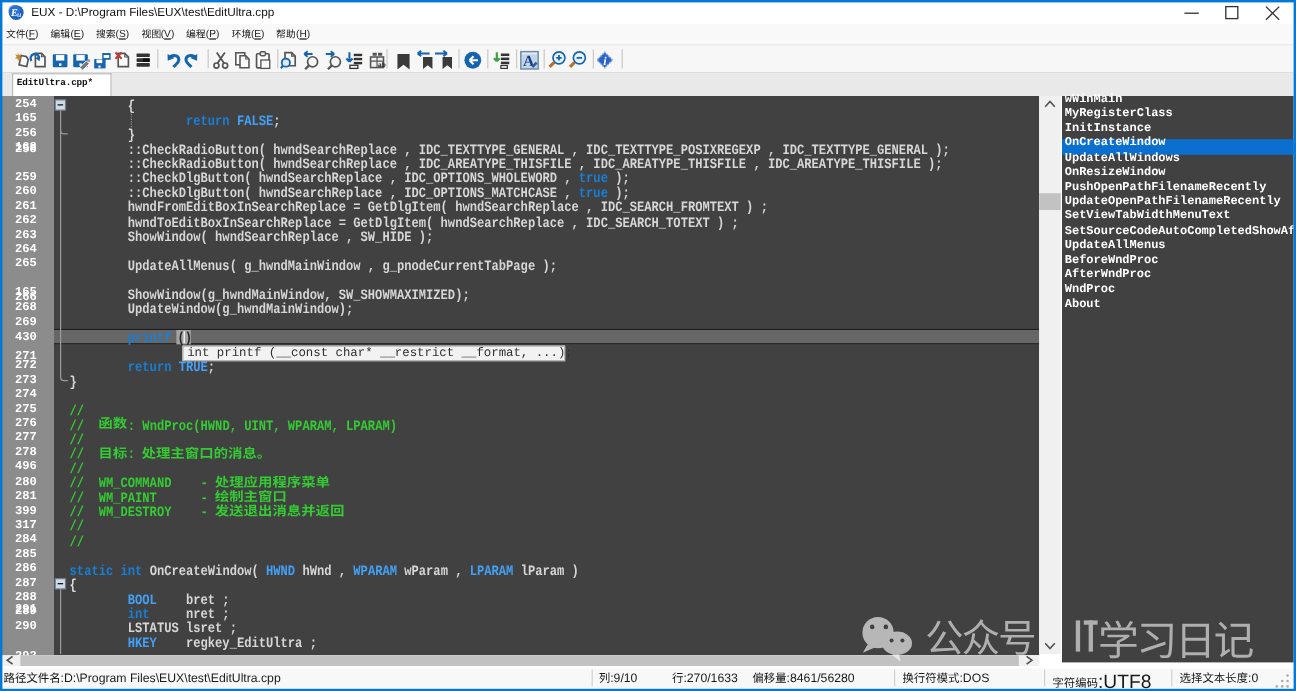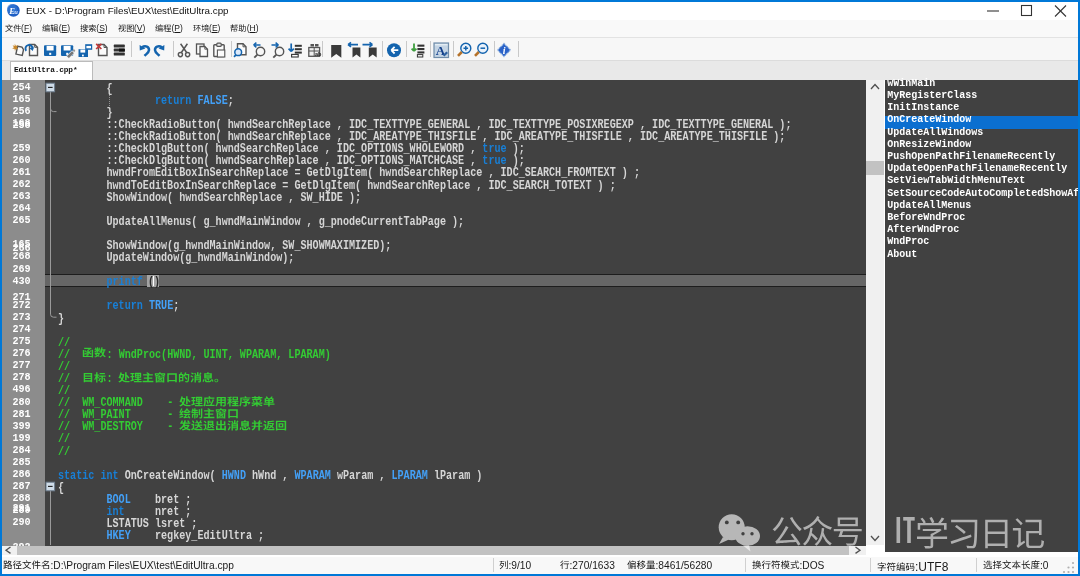--- a/index.html
+++ b/index.html
@@ -252,21 +252,21 @@
 <div class="num" style="top:372.36px">278</div>
 <div class="cl" style="top:372.96px"><span class="g">//</span>      <span class="g">:</span></div>
 <div class="num" style="top:384.45px">496</div>
 <div class="cl" style="top:385.05px"><span class="g">//</span></div>
 <div class="num" style="top:396.54px">280</div>
 <div class="cl" style="top:397.14px"><span class="g">//  WM_COMMAND</span>    <span class="g">-</span></div>
 <div class="num" style="top:408.63px">281</div>
 <div class="cl" style="top:409.23px"><span class="g">//  WM_PAINT</span>      <span class="g">-</span></div>
 <div class="num" style="top:420.72px">399</div>
 <div class="cl" style="top:421.32px"><span class="g">//  WM_DESTROY</span>    <span class="g">-</span></div>
-<div class="num" style="top:432.81px">199</div>
+<div class="num" style="top:432.81px">317</div>
 <div class="cl" style="top:433.41px"><span class="g">//</span></div>
 <div class="num" style="top:444.90px">284</div>
 <div class="cl" style="top:445.50px"><span class="g">//</span></div>
 <div class="num" style="top:456.99px">285</div>
 <div class="num" style="top:469.08px">286</div>
 <div class="cl" style="top:469.68px"><span class="k">static</span> <span class="k">int</span> OnCreateWindow( <span class="t">HWND</span> hWnd , <span class="t">WPARAM</span> wParam , <span class="t">LPARAM</span> lParam )</div>
 <div class="num" style="top:481.17px">287</div>
 <div class="cl" style="top:481.77px">{</div>
 <div class="num" style="top:493.26px">288</div>
 <div class="cl" style="top:493.86px">        <span class="t">BOOL</span>    bret ;</div>
@@ -316,20 +316,21 @@
       <svg width="108.0" height="12.0" viewBox="0 0 108.0 12.0" style="display:block">
         <g transform="scale(1,0.9)">
           <path fill="#33cc33" d="M8 1.1C8.5 1.6 9.1 2.4 9.4 2.8L10.6 2.1C10.3 1.6 9.6 0.9 9.1 0.4ZM1.6 4.5C1.7 4.4 2.2 4.3 2.9 4.3H4.4C3.7 6.6 2.4 8.4 0.2 9.5C0.6 9.8 1.1 10.4 1.3 10.7C2.7 9.9 3.8 8.9 4.7 7.6C5 8.2 5.5 8.7 6 9.2C5 9.8 4 10.1 2.8 10.4C3.1 10.7 3.4 11.3 3.6 11.7C4.9 11.3 6.1 10.8 7.1 10.2C8.2 10.9 9.4 11.4 10.8 11.7C11 11.3 11.4 10.7 11.7 10.3C10.4 10.1 9.3 9.8 8.4 9.3C9.3 8.3 10.1 7.2 10.6 5.7L9.6 5.2L9.3 5.3H5.8C5.9 4.9 6 4.6 6.1 4.3H11.3L11.4 2.9H6.5C6.7 2.2 6.8 1.4 6.9 0.5L5.3 0.3C5.2 1.2 5 2.1 4.8 2.9H3.2C3.5 2.3 3.8 1.5 4 0.9L2.5 0.6C2.3 1.6 1.8 2.5 1.7 2.7C1.5 3 1.3 3.2 1.1 3.3C1.3 3.6 1.5 4.2 1.6 4.5ZM7.1 8.4C6.5 7.9 6 7.3 5.6 6.7H8.6C8.2 7.3 7.7 7.9 7.1 8.4Z M12.8 1.1C13.4 1.8 14.1 2.8 14.4 3.5L15.6 2.7C15.3 2.1 14.5 1.1 14 0.4ZM16.9 0.9C17.2 1.3 17.5 1.9 17.7 2.4H16.2V3.7H18.8V5H15.8V6.3H18.6C18.3 7.2 17.6 8.1 15.8 8.8C16.1 9 16.6 9.5 16.8 9.8C18.3 9.1 19.2 8.3 19.7 7.4C20.6 8.2 21.5 9.1 22.1 9.7L23.1 8.7C22.5 8.1 21.4 7.2 20.5 6.3H23.4V5H20.2V3.7H23V2.4H21.7C22 1.9 22.4 1.3 22.7 0.8L21.2 0.4C21 1 20.6 1.8 20.3 2.4H18.5L19.1 2.1C18.9 1.7 18.4 0.9 18.1 0.4ZM15.2 4.3H12.5V5.7H13.8V8.9C13.3 9.1 12.6 9.6 12 10.3L13.1 11.7C13.5 11 14 10.2 14.4 10.2C14.6 10.2 15 10.6 15.6 10.9C16.5 11.4 17.5 11.5 19.1 11.5C20.4 11.5 22.5 11.4 23.3 11.4C23.4 11 23.6 10.2 23.8 9.8C22.5 10 20.5 10.1 19.2 10.1C17.8 10.1 16.7 10 15.8 9.6C15.6 9.4 15.4 9.3 15.2 9.2Z M24.6 1.5C25.3 2.1 26.1 3 26.4 3.5L27.6 2.7C27.2 2.1 26.4 1.3 25.7 0.8ZM33 3.7V4.4H30V3.7ZM33 2.6H30V1.9H33ZM28.6 9.6C28.9 9.4 29.4 9.3 31.9 8.7C31.8 8.4 31.8 7.9 31.8 7.5L30 7.8V5.5H34C33.7 5.9 33.2 6.2 32.8 6.5C32.4 6.2 32 5.9 31.7 5.6L30.7 6.3C31.9 7.3 33.5 8.6 34.1 9.5L35.2 8.7C34.8 8.2 34.3 7.7 33.7 7.2C34.2 6.9 34.8 6.6 35.4 6.2L34.4 5.4V0.8H28.6V7.4C28.6 8 28.3 8.3 28 8.5C28.2 8.7 28.5 9.3 28.6 9.6ZM27.3 4.7H24.5V6H25.9V9.2C25.4 9.5 24.8 9.9 24.3 10.4L25.2 11.6C25.7 10.9 26.3 10.2 26.8 10.2C27.1 10.2 27.5 10.5 28 10.8C28.9 11.3 30 11.4 31.4 11.4C32.6 11.4 34.5 11.3 35.3 11.3C35.3 10.9 35.5 10.2 35.7 9.9C34.5 10 32.7 10.1 31.4 10.1C30.2 10.1 29.1 10 28.2 9.6C27.8 9.4 27.5 9.3 27.3 9.1Z M37 6.4V11H45.3V11.6H46.9V6.4H45.3V9.5H42.8V5.8H46.4V1.4H44.8V4.4H42.8V0.4H41.2V4.4H39.2V1.4H37.6V5.8H41.2V9.5H38.6V6.4Z M58.1 0.6C57.9 1.4 57.4 2.3 57 2.9L58.3 3.4C58.7 2.8 59.1 2 59.5 1.1ZM52.1 1.3C52.6 2 53.1 2.9 53.2 3.5L54.5 2.9C54.3 2.3 53.8 1.4 53.3 0.7ZM48.9 1.5C49.6 1.9 50.6 2.5 51 3L51.9 1.8C51.4 1.4 50.5 0.8 49.7 0.5ZM48.3 4.7C49.1 5.1 50.1 5.7 50.5 6.1L51.4 5C50.9 4.6 49.9 4 49.2 3.6ZM48.7 10.7 49.9 11.6C50.6 10.4 51.3 9 51.8 7.7L50.7 6.8C50.1 8.2 49.3 9.7 48.7 10.7ZM53.9 7.2H57.6V8.1H53.9ZM53.9 5.9V5.1H57.6V5.9ZM55 0.4V3.7H52.5V11.6H53.9V9.3H57.6V10.1C57.6 10.2 57.5 10.3 57.3 10.3C57.1 10.3 56.5 10.3 55.9 10.2C56.1 10.6 56.3 11.2 56.4 11.6C57.3 11.6 57.9 11.6 58.4 11.4C58.8 11.1 59 10.8 59 10.1V3.7H56.5V0.4Z M63.6 4.1H68.3V4.7H63.6ZM63.6 5.7H68.3V6.2H63.6ZM63.6 2.5H68.3V3.1H63.6ZM63 8.1V9.7C63 11 63.5 11.4 65.2 11.4C65.5 11.4 67.1 11.4 67.5 11.4C68.8 11.4 69.2 11 69.4 9.3C69 9.3 68.4 9 68.1 8.8C68 10 67.9 10.1 67.3 10.1C66.9 10.1 65.6 10.1 65.3 10.1C64.6 10.1 64.5 10.1 64.5 9.7V8.1ZM68.9 8.2C69.4 9 70 10.1 70.1 10.8L71.5 10.2C71.3 9.5 70.7 8.4 70.2 7.7ZM61.5 7.9C61.2 8.7 60.8 9.7 60.4 10.4L61.7 11.1C62.1 10.3 62.5 9.2 62.8 8.4ZM65 7.7C65.5 8.3 66.2 9.1 66.4 9.6L67.6 8.9C67.3 8.5 66.8 7.8 66.3 7.3H69.8V1.4H66.5C66.6 1.1 66.8 0.8 67 0.5L65.3 0.2C65.2 0.6 65.1 1 64.9 1.4H62.2V7.3H65.6Z M79.3 4.2V6.3H76.7V6.1V4.2ZM80.1 0.3C79.9 1.1 79.5 2 79.1 2.8H76L77 2.3C76.8 1.8 76.3 0.9 75.8 0.3L74.4 0.8C74.9 1.4 75.3 2.2 75.5 2.8H72.9V4.2H75.2V6.1V6.3H72.6V7.6H75C74.8 8.7 74.2 9.8 72.6 10.5C72.9 10.8 73.4 11.4 73.7 11.7C75.7 10.7 76.4 9.2 76.6 7.6H79.3V11.6H80.9V7.6H83.5V6.3H80.9V4.2H83.1V2.8H80.7C81.1 2.2 81.5 1.4 81.8 0.7Z M84.6 1.4C85.2 2 86 2.9 86.3 3.4L87.5 2.5C87.1 2 86.3 1.2 85.8 0.6ZM87.3 4.7H84.5V6H85.8V9C85.3 9.2 84.8 9.6 84.2 10.2L85.2 11.6C85.6 11 86.1 10.2 86.4 10.2C86.7 10.2 87.1 10.5 87.8 10.8C88.7 11.3 89.8 11.4 91.3 11.4C92.5 11.4 94.5 11.4 95.3 11.3C95.3 10.9 95.5 10.2 95.7 9.8C94.5 9.9 92.6 10 91.3 10C90 10 88.8 10 88 9.6C87.7 9.4 87.5 9.3 87.3 9.2ZM89.9 5.7 91.5 7.2C90.9 7.7 90.1 8.2 89.3 8.4C89.6 8.7 90 9.3 90.1 9.6C91 9.2 91.8 8.8 92.6 8.1C93.1 8.7 93.7 9.2 94 9.6L95.1 8.6C94.7 8.2 94.1 7.6 93.5 7.1C94.2 6.1 94.7 5 95 3.5L94.1 3.2L93.9 3.2H90V2.4C91.9 2.3 93.9 2.1 95.5 1.6L94.3 0.5C92.9 0.9 90.6 1.1 88.5 1.2V3.8C88.5 5.3 88.4 7.3 87.3 8.6C87.6 8.8 88.3 9.2 88.5 9.4C89.6 8.1 89.9 6.1 89.9 4.5H93.3C93.1 5.1 92.8 5.7 92.4 6.2L90.9 4.9Z M100.9 4.9H103V7H100.9ZM99.5 3.6V8.2H104.4V3.6ZM96.9 0.8V11.6H98.4V11H105.6V11.6H107.2V0.8ZM98.4 9.6V2.2H105.6V9.6Z"></path>
         </g>
       </svg>
     </div>
 <div class="abs" style="left:146.6px;top:275.0px;width:12.4px;height:11.6px;background:#a4a4a4"></div>
 <div class="cl" style="left:147.6px;top:276.24px;color:#2a2a2a">(</div>
 <div class="cl" style="left:153.9px;top:276.24px;color:#2a2a2a">)</div>
 <div class="abs" style="left:153.1px;top:275.5px;width:1.3px;height:10.8px;background:#fff"></div>
+<div class="abs" style="left:152px;top:288px;width:319px;height:13px;background:#f2f2f2;border:1px solid #b5b5b5;font-family:'Liberation Mono',monospace;font-weight:normal;white-space:pre;font-size:10.3px;line-height:12.5px;color:#2f2f2f;padding-left:3px">int printf (__const char* __restrict __format, ...);</div>
 <svg class="abs" style="left:0;top:0;z-index:5" width="120" height="576" fill="none">
       <path d="M50.5 83.4 V314.2 Q50.5 317.2 53.5 317.2 H56.5" stroke="#9a9a9a" stroke-width="1"></path>
       <path d="M50.5 108.6 Q50.5 111.6 53.5 111.6 H56.5" stroke="#9a9a9a" stroke-width="1"></path>
       <path d="M50.5 490.4 V545" stroke="#9a9a9a" stroke-width="1"></path>
       <rect x="46" y="83.2" width="8.6" height="8.6" fill="#cfdce8" stroke="#6e7e8e" stroke-width="1"></rect>
       <line x1="48" y1="87.4" x2="52.6" y2="87.4" stroke="#1a1a1a" stroke-width="1.1"></line>
       <rect x="46" y="482.2" width="8.6" height="8.6" fill="#cfdce8" stroke="#6e7e8e" stroke-width="1"></rect>
       <line x1="48" y1="486.4" x2="52.6" y2="486.4" stroke="#1a1a1a" stroke-width="1.1"></line>
     </svg>
 <div class="abs" style="left:108.5px;top:94.5px;height:11.1px;border-left:1px dotted #909090"></div>
@@ -375,21 +376,21 @@
       </svg>:9/10</div>
 <div class="abs" style="left:560px;top:559.5px;font-size:10.2px;color:#1a1a1a;white-space:pre"><svg width="9.5" height="9.5" viewBox="0 0 9.5 9.5" style="display:inline-block;vertical-align:-1.14px">
         <path fill="#1a1a1a" d="M4.1 0.9V1.6H8.8V0.9ZM2.5 0.4C2.1 1.1 1.1 1.9 0.3 2.5C0.5 2.6 0.7 2.9 0.8 3C1.6 2.4 2.6 1.5 3.2 0.7ZM3.7 3.6V4.3H6.9V8.2C6.9 8.4 6.8 8.4 6.7 8.4C6.5 8.4 5.9 8.4 5.2 8.4C5.3 8.6 5.4 8.9 5.4 9.1C6.3 9.1 6.9 9.1 7.2 9C7.5 8.9 7.6 8.6 7.6 8.2V4.3H9.1V3.6ZM2.9 2.4C2.3 3.5 1.2 4.6 0.2 5.3C0.4 5.4 0.6 5.8 0.7 5.9C1.1 5.6 1.5 5.3 1.8 4.9V9.1H2.5V4.1C2.9 3.6 3.3 3.2 3.6 2.7Z"></path>
       </svg>:270/1633</div>
 <div class="abs" style="left:627px;top:559.5px;font-size:10.2px;color:#1a1a1a;white-space:pre"><svg width="28.5" height="9.5" viewBox="0 0 28.5 9.5" style="display:inline-block;vertical-align:-1.14px">
         <path fill="#1a1a1a" d="M3.4 1.4V3.4C3.4 4.8 3.3 7 2.7 8.6C2.8 8.7 3.1 8.9 3.2 9C3.9 7.5 4 5.3 4.1 3.7H8.7V1.4H6.5C6.4 1.1 6.2 0.7 6 0.4L5.4 0.5C5.5 0.8 5.7 1.1 5.8 1.4ZM2.7 0.4C2.1 1.9 1.2 3.3 0.3 4.2C0.4 4.4 0.6 4.7 0.7 4.9C1 4.6 1.3 4.2 1.7 3.7V9.1H2.3V2.7C2.7 2 3 1.3 3.3 0.6ZM4.1 2H8V3.1H4.1ZM8.3 4.9V6.4H7.4V4.9ZM4.2 4.4V9.1H4.8V6.9H5.6V8.8H6V6.9H6.9V8.8H7.4V6.9H8.3V8.4C8.3 8.5 8.2 8.5 8.1 8.5C8.1 8.5 7.8 8.5 7.5 8.5C7.6 8.7 7.7 8.9 7.7 9.1C8.1 9.1 8.4 9 8.6 8.9C8.8 8.8 8.8 8.7 8.8 8.4V4.4ZM4.8 6.4V4.9H5.6V6.4ZM6 4.9H6.9V6.4H6Z M12.7 0.5C12.1 0.8 11 1 10 1.2C10.1 1.4 10.2 1.6 10.3 1.8C10.6 1.7 11 1.6 11.4 1.6V3.1H9.9V3.8H11.2C10.9 4.9 10.3 6.1 9.8 6.8C9.9 7 10.1 7.2 10.2 7.4C10.6 6.8 11 5.9 11.4 4.9V9.1H12.1V4.8C12.3 5.2 12.7 5.7 12.8 6L13.2 5.4C13 5.2 12.3 4.3 12.1 4V3.8H13.2V3.1H12.1V1.4C12.5 1.3 12.9 1.2 13.2 1ZM14.4 2.8C14.7 3 15 3.2 15.3 3.5C14.6 3.8 13.9 4.1 13.1 4.3C13.3 4.4 13.4 4.6 13.5 4.8C15.4 4.3 17.3 3.3 18.1 1.5L17.6 1.3L17.5 1.3H15.7C15.9 1 16.1 0.8 16.3 0.5L15.6 0.4C15.1 1.1 14.3 1.9 13.1 2.5C13.3 2.6 13.5 2.8 13.6 3C14.2 2.6 14.7 2.3 15.1 1.9H17.1C16.8 2.4 16.3 2.8 15.9 3.1C15.6 2.9 15.2 2.6 14.9 2.4ZM14.8 6.5C15.2 6.8 15.6 7.1 15.9 7.4C15 8 14 8.4 12.9 8.6C13.1 8.7 13.2 9 13.3 9.2C15.6 8.6 17.8 7.4 18.6 4.9L18.1 4.7L18 4.7H16.4C16.6 4.5 16.7 4.2 16.9 4L16.1 3.8C15.7 4.7 14.7 5.7 13.2 6.3C13.4 6.4 13.6 6.7 13.7 6.8C14.6 6.4 15.2 5.9 15.8 5.3H17.7C17.4 6 16.9 6.5 16.4 7C16.1 6.7 15.7 6.4 15.3 6.2Z M21.4 2H26.1V2.6H21.4ZM21.4 1.1H26.1V1.6H21.4ZM20.7 0.7V3H26.8V0.7ZM19.5 3.4V3.9H28V3.4ZM21.2 5.8H23.4V6.3H21.2ZM24.1 5.8H26.4V6.3H24.1ZM21.2 4.8H23.4V5.3H21.2ZM24.1 4.8H26.4V5.3H24.1ZM19.4 8.3V8.9H28.1V8.3H24.1V7.8H27.3V7.3H24.1V6.8H27.1V4.4H20.5V6.8H23.4V7.3H20.2V7.8H23.4V8.3Z"></path>
       </svg>:8461/56280</div>
 <div class="abs" style="left:752px;top:559.5px;font-size:10.2px;color:#1a1a1a;white-space:pre"><svg width="47.5" height="9.5" viewBox="0 0 47.5 9.5" style="display:inline-block;vertical-align:-1.14px">
         <path fill="#1a1a1a" d="M1.6 0.4V2.3H0.5V3H1.6V5.1C1.1 5.2 0.7 5.3 0.3 5.4L0.5 6.1L1.6 5.8V8.2C1.6 8.4 1.5 8.4 1.4 8.4C1.3 8.4 1 8.4 0.6 8.4C0.7 8.6 0.8 8.9 0.8 9.1C1.4 9.1 1.7 9.1 1.9 8.9C2.2 8.8 2.3 8.6 2.3 8.2V5.6L3.3 5.2L3.2 4.6L2.3 4.9V3H3.1V2.3H2.3V0.4ZM5.1 1.8H7.1C6.8 2.1 6.6 2.5 6.3 2.8H4.4C4.6 2.5 4.9 2.1 5.1 1.8ZM3.2 5.6V6.2H5.5C5.1 7.1 4.3 7.9 2.7 8.6C2.8 8.8 3 9 3.1 9.1C4.7 8.4 5.6 7.5 6 6.6C6.6 7.7 7.6 8.6 8.7 9.1C8.8 8.9 9.1 8.7 9.2 8.5C8.1 8.1 7.1 7.3 6.5 6.2H9V5.6H8.4V2.8H7.1C7.5 2.4 7.9 1.9 8.1 1.5L7.6 1.2L7.5 1.2H5.5C5.6 1 5.7 0.7 5.8 0.5L5.1 0.4C4.8 1.2 4.1 2.2 3.2 2.9C3.4 3 3.6 3.3 3.7 3.4L3.9 3.3V5.6ZM4.5 5.6V3.4H5.8V4.4C5.8 4.7 5.8 5.2 5.7 5.6ZM7.6 5.6H6.4C6.5 5.2 6.5 4.7 6.5 4.4V3.4H7.6Z M13.6 0.9V1.6H18.3V0.9ZM12 0.4C11.6 1.1 10.6 1.9 9.8 2.5C10 2.6 10.2 2.9 10.3 3C11.1 2.4 12.1 1.5 12.7 0.7ZM13.2 3.6V4.3H16.4V8.2C16.4 8.4 16.3 8.4 16.2 8.4C16 8.4 15.4 8.4 14.7 8.4C14.8 8.6 14.9 8.9 14.9 9.1C15.8 9.1 16.4 9.1 16.7 9C17 8.9 17.1 8.6 17.1 8.2V4.3H18.6V3.6ZM12.4 2.4C11.8 3.5 10.7 4.6 9.7 5.3C9.9 5.4 10.1 5.8 10.2 5.9C10.6 5.6 11 5.3 11.3 4.9V9.1H12V4.1C12.4 3.6 12.8 3.2 13.1 2.7Z M22.8 5.7C23.2 6.3 23.7 7.2 23.9 7.6L24.6 7.3C24.3 6.8 23.8 6 23.3 5.4ZM26 3.2V4.3H22.2V4.9H26V8.2C26 8.4 25.9 8.4 25.7 8.4C25.6 8.4 24.9 8.4 24.2 8.4C24.3 8.6 24.5 8.9 24.5 9.1C25.3 9.1 25.9 9.1 26.2 9C26.6 8.9 26.7 8.7 26.7 8.2V4.9H28V4.3H26.7V3.2ZM21.5 3.1C21 4.2 20.2 5.2 19.4 5.9C19.5 6 19.8 6.3 19.9 6.5C20.2 6.2 20.5 5.9 20.8 5.5V9.1H21.5V4.5C21.7 4.1 22 3.8 22.1 3.4ZM20.7 0.4C20.4 1.3 19.9 2.3 19.3 2.9C19.5 3 19.8 3.2 19.9 3.3C20.3 2.9 20.6 2.4 20.8 1.9H21.3C21.5 2.3 21.8 2.9 21.9 3.2L22.5 3C22.4 2.7 22.2 2.3 22 1.9H23.5V1.3H21.1C21.2 1 21.3 0.8 21.4 0.5ZM24.5 0.4C24.2 1.3 23.7 2.2 23 2.8C23.2 2.9 23.5 3.1 23.6 3.2C24 2.8 24.3 2.4 24.6 1.9H25.2C25.5 2.3 25.8 2.8 25.9 3L26.5 2.8C26.4 2.6 26.2 2.2 26 1.9H27.9V1.3H24.9C25 1 25.1 0.8 25.1 0.5Z M33 4.4H36.3V5.1H33ZM33 3.2H36.3V3.9H33ZM35.5 0.4V1.2H34V0.4H33.3V1.2H31.9V1.8H33.3V2.5H34V1.8H35.5V2.5H36.1V1.8H37.5V1.2H36.1V0.4ZM32.3 2.7V5.6H34.3C34.2 5.9 34.2 6.2 34.1 6.4H31.7V7H33.9C33.5 7.7 32.9 8.2 31.5 8.5C31.6 8.7 31.8 9 31.8 9.1C33.5 8.7 34.3 8 34.6 7C35.1 8.1 36 8.8 37.2 9.1C37.3 8.9 37.5 8.7 37.7 8.5C36.6 8.3 35.8 7.8 35.3 7H37.5V6.4H34.8C34.9 6.2 34.9 5.9 35 5.6H37V2.7ZM30.2 0.4V2.2H29V2.9H30.2V2.9C29.9 4.2 29.4 5.7 28.8 6.5C28.9 6.7 29.1 7 29.2 7.2C29.5 6.6 29.9 5.8 30.2 4.8V9.1H30.8V4.2C31.1 4.7 31.4 5.3 31.5 5.6L32 5.1C31.8 4.8 31.1 3.6 30.8 3.3V2.9H31.8V2.2H30.8V0.4Z M44.7 0.8C45.2 1.2 45.8 1.7 46.1 2L46.6 1.6C46.3 1.3 45.7 0.8 45.2 0.4ZM43.4 0.4C43.4 1 43.4 1.6 43.4 2.2H38.5V2.8H43.5C43.7 6.4 44.5 9.1 46.1 9.1C46.8 9.1 47.1 8.7 47.2 7C47 6.9 46.7 6.8 46.6 6.6C46.5 7.9 46.4 8.4 46.1 8.4C45.2 8.4 44.4 6.1 44.2 2.8H47V2.2H44.2C44.1 1.6 44.1 1 44.1 0.4ZM38.6 8.1 38.8 8.8C40 8.6 41.8 8.2 43.4 7.8L43.3 7.1L41.3 7.6V5H43.1V4.3H38.9V5H40.6V7.7Z"></path>
       </svg>:DOS</div>
-<div class="abs" style="left:877px;top:559.5px;font-size:12px;color:#1a1a1a;white-space:pre"><svg width="38.0" height="9.5" viewBox="0 0 38.0 9.5" style="display:inline-block;vertical-align:-1.14px">
+<div class="abs" style="left:877px;top:559.5px;font-size:16px;color:#1a1a1a;white-space:pre"><svg width="38.0" height="9.5" viewBox="0 0 38.0 9.5" style="display:inline-block;vertical-align:-1.14px">
         <path fill="#1a1a1a" d="M4.4 4.9V5.5H0.7V6.2H4.4V8.2C4.4 8.4 4.3 8.4 4.2 8.4C4 8.4 3.4 8.4 2.7 8.4C2.9 8.6 3 8.9 3 9.1C3.8 9.1 4.3 9.1 4.7 9C5 8.9 5.1 8.7 5.1 8.2V6.2H8.8V5.5H5.1V5.2C6 4.7 6.8 4.1 7.4 3.5L6.9 3.1L6.8 3.1H2.2V3.8H6C5.5 4.2 4.9 4.6 4.4 4.9ZM4 0.5C4.2 0.8 4.4 1.1 4.5 1.4H0.8V3.3H1.5V2.1H8V3.3H8.7V1.4H5.3C5.2 1.1 5 0.6 4.7 0.3Z M13.3 5.7C13.7 6.3 14.2 7.2 14.4 7.6L15.1 7.3C14.8 6.8 14.2 6 13.8 5.4ZM16.5 3.2V4.3H12.7V4.9H16.5V8.2C16.5 8.4 16.4 8.4 16.2 8.4C16.1 8.4 15.4 8.4 14.7 8.4C14.8 8.6 15 8.9 15 9.1C15.8 9.1 16.4 9.1 16.7 9C17.1 8.9 17.2 8.7 17.2 8.2V4.9H18.5V4.3H17.2V3.2ZM12 3.1C11.5 4.2 10.7 5.2 9.9 5.9C10 6 10.3 6.3 10.4 6.5C10.7 6.2 11 5.9 11.3 5.5V9.1H12V4.5C12.2 4.1 12.5 3.8 12.6 3.4ZM11.2 0.4C10.9 1.3 10.4 2.3 9.8 2.9C10 3 10.3 3.2 10.4 3.3C10.8 2.9 11.1 2.4 11.3 1.9H11.8C12 2.3 12.3 2.9 12.4 3.2L13 3C12.9 2.7 12.7 2.3 12.5 1.9H14V1.3H11.6C11.7 1 11.8 0.8 11.9 0.5ZM15 0.4C14.7 1.3 14.2 2.2 13.5 2.8C13.7 2.9 14 3.1 14.1 3.2C14.5 2.8 14.8 2.4 15.1 1.9H15.7C16 2.3 16.3 2.8 16.4 3L17 2.8C16.9 2.6 16.7 2.2 16.5 1.9H18.4V1.3H15.4C15.5 1 15.6 0.8 15.6 0.5Z M19.4 7.8 19.6 8.5C20.3 8.2 21.3 7.8 22.3 7.4L22.2 6.8C21.1 7.2 20.1 7.6 19.4 7.8ZM19.6 4.3C19.7 4.3 19.9 4.2 20.9 4.1C20.6 4.7 20.3 5.2 20.1 5.4C19.8 5.7 19.6 6 19.4 6C19.5 6.2 19.6 6.5 19.6 6.6C19.8 6.5 20.1 6.4 22.2 5.9C22.2 5.8 22.2 5.5 22.2 5.3L20.6 5.7C21.3 4.8 21.9 3.7 22.5 2.7L21.9 2.4C21.7 2.7 21.5 3.1 21.3 3.4L20.3 3.6C20.8 2.7 21.3 1.7 21.7 0.6L21 0.4C20.7 1.5 20.1 2.8 19.9 3.1C19.7 3.4 19.5 3.6 19.4 3.7C19.4 3.9 19.5 4.2 19.6 4.3ZM24.9 5V6.4H24.1V5ZM25.4 5H26.1V6.4H25.4ZM23.6 4.4V9H24.1V7H24.9V8.8H25.4V7H26.1V8.8H26.6V7H27.3V8.4C27.3 8.5 27.2 8.5 27.2 8.5C27.1 8.5 26.9 8.5 26.7 8.5C26.8 8.7 26.9 8.9 26.9 9.1C27.2 9.1 27.5 9 27.6 8.9C27.8 8.9 27.8 8.7 27.8 8.4V4.4L27.3 4.4ZM26.6 5H27.3V6.4H26.6ZM24.7 0.5C24.9 0.8 25.1 1.1 25.2 1.4H22.9V3.5C22.9 4.9 22.8 7 22 8.6C22.1 8.6 22.4 8.8 22.5 9C23.4 7.4 23.6 5.2 23.6 3.6H27.7V1.4H25.9C25.8 1.1 25.6 0.7 25.4 0.3ZM23.6 2H27.1V3H23.6Z M32.4 6.4V7.1H36V6.4ZM33.2 2.2C33.1 3.1 33 4.4 32.9 5.2H33L36.7 5.2C36.5 7.2 36.3 8.1 36.1 8.3C36 8.4 35.9 8.5 35.7 8.4C35.5 8.4 35.1 8.4 34.6 8.4C34.8 8.6 34.8 8.9 34.8 9.1C35.3 9.1 35.7 9.1 36 9.1C36.3 9 36.5 9 36.6 8.8C37 8.4 37.2 7.4 37.4 4.9C37.4 4.8 37.4 4.6 37.4 4.6H36.3C36.4 3.4 36.6 1.9 36.6 1L36.1 0.9L36 0.9H32.7V1.6H35.9C35.8 2.4 35.7 3.6 35.6 4.6H33.6C33.7 3.8 33.8 3 33.8 2.2ZM29 0.9V1.5H30.1C29.9 3 29.4 4.3 28.8 5.2C28.9 5.4 29.1 5.8 29.1 6C29.3 5.8 29.4 5.5 29.6 5.2V8.7H30.2V7.9H32V3.8H30.2C30.5 3.1 30.7 2.3 30.8 1.5H32.2V0.9ZM30.2 4.5H31.3V7.3H30.2Z"></path>
       </svg>:UTF8</div>
 <div class="abs" style="left:983px;top:559.5px;font-size:10.2px;color:#1a1a1a;white-space:pre"><svg width="57.0" height="9.5" viewBox="0 0 57.0 9.5" style="display:inline-block;vertical-align:-1.14px">
         <path fill="#1a1a1a" d="M0.6 1.1C1.1 1.6 1.8 2.2 2.1 2.7L2.6 2.2C2.3 1.8 1.7 1.1 1.1 0.7ZM4.2 0.7C4 1.5 3.6 2.3 3.1 2.9C3.3 3 3.6 3.2 3.7 3.3C3.9 3 4.1 2.7 4.3 2.3H5.7V3.7H3V4.3H4.8C4.6 5.6 4.2 6.5 2.8 7C2.9 7.1 3.1 7.4 3.2 7.6C4.8 6.9 5.3 5.9 5.5 4.3H6.5V6.5C6.5 7.3 6.6 7.5 7.3 7.5C7.5 7.5 8.1 7.5 8.3 7.5C8.9 7.5 9 7.2 9.1 6C8.9 5.9 8.6 5.8 8.5 5.7C8.5 6.7 8.4 6.8 8.2 6.8C8 6.8 7.5 6.8 7.4 6.8C7.2 6.8 7.2 6.8 7.2 6.5V4.3H9V3.7H6.4V2.3H8.6V1.7H6.4V0.4H5.7V1.7H4.6C4.7 1.4 4.8 1.1 4.9 0.8ZM2.4 4H0.5V4.7H1.7V7.6C1.3 7.8 0.9 8.1 0.4 8.5L0.9 9.1C1.4 8.5 2 8 2.3 8C2.5 8 2.8 8.3 3.2 8.5C3.8 8.9 4.6 9 5.7 9C6.6 9 8.2 9 9 8.9C9 8.7 9.1 8.4 9.2 8.2C8.2 8.3 6.8 8.3 5.7 8.3C4.7 8.3 3.9 8.3 3.3 7.9C2.9 7.7 2.6 7.4 2.4 7.4Z M11.2 0.4V2.3H9.9V3H11.2V5C10.7 5.1 10.2 5.3 9.8 5.4L10 6.1L11.2 5.7V8.2C11.2 8.4 11.1 8.4 11 8.4C10.9 8.4 10.5 8.4 10.1 8.4C10.2 8.6 10.3 8.9 10.3 9.1C10.9 9.1 11.3 9.1 11.6 8.9C11.8 8.8 11.9 8.6 11.9 8.2V5.5L13 5.1L12.9 4.4L11.9 4.8V3H13V2.3H11.9V0.4ZM17.1 1.5C16.8 2 16.3 2.5 15.8 2.8C15.3 2.5 14.9 2 14.6 1.5ZM13.3 0.9V1.5H13.9C14.2 2.2 14.7 2.7 15.2 3.2C14.5 3.6 13.7 4 12.9 4.2C13 4.3 13.2 4.6 13.2 4.8C14.1 4.5 15 4.1 15.8 3.6C16.5 4.1 17.4 4.5 18.3 4.8C18.4 4.6 18.6 4.3 18.8 4.2C17.9 4 17 3.6 16.3 3.2C17.1 2.6 17.7 1.9 18.1 1.1L17.7 0.9L17.6 0.9ZM15.4 4.4V5.3H13.5V5.9H15.4V6.9H13V7.6H15.4V9.1H16.1V7.6H18.6V6.9H16.1V5.9H17.9V5.3H16.1V4.4Z M23 0.5C23.3 1 23.6 1.6 23.7 2L24.5 1.8C24.4 1.4 24 0.8 23.8 0.3ZM19.5 2.1V2.8H21C21.5 4.2 22.3 5.4 23.2 6.5C22.2 7.3 20.9 8 19.3 8.4C19.5 8.6 19.7 8.9 19.8 9.1C21.4 8.6 22.7 7.9 23.8 7C24.8 7.9 26.1 8.6 27.7 9.1C27.8 8.9 28 8.5 28.2 8.4C26.7 8 25.4 7.3 24.3 6.5C25.3 5.5 26 4.3 26.6 2.8H28.1V2.1ZM23.8 6C22.9 5.1 22.2 4 21.7 2.8H25.8C25.3 4 24.6 5.1 23.8 6Z M32.9 0.4V2.4H29.1V3.1H32C31.3 4.7 30.1 6.3 28.9 7C29 7.2 29.3 7.4 29.4 7.6C30.8 6.7 32 5 32.7 3.1H32.9V6.6H30.6V7.3H32.9V9.1H33.6V7.3H35.8V6.6H33.6V3.1H33.8C34.5 5 35.7 6.7 37.1 7.6C37.2 7.4 37.5 7.1 37.7 7C36.3 6.2 35.1 4.7 34.5 3.1H37.4V2.4H33.6V0.4Z M45.3 0.6C44.5 1.6 43.1 2.5 41.8 3C41.9 3.2 42.2 3.4 42.4 3.6C43.6 3 45.1 2 46 0.9ZM38.5 4.1V4.8H40.4V7.8C40.4 8.2 40.1 8.4 40 8.4C40.1 8.6 40.2 8.9 40.3 9.1C40.5 8.9 40.9 8.8 43.5 8.1C43.4 8 43.4 7.6 43.4 7.4L41.1 8V4.8H42.6C43.4 6.8 44.7 8.2 46.7 8.8C46.8 8.6 47 8.3 47.2 8.2C45.4 7.6 44 6.4 43.3 4.8H47V4.1H41.1V0.4H40.4V4.1Z M51.2 2.2V3.1H49.6V3.7H51.2V5.2H54.9V3.7H56.4V3.1H54.9V2.2H54.2V3.1H51.9V2.2ZM54.2 3.7V4.7H51.9V3.7ZM54.7 6.4C54.3 6.9 53.7 7.3 53 7.6C52.3 7.3 51.8 6.9 51.4 6.4ZM49.8 5.8V6.4H51L50.7 6.6C51.1 7.1 51.6 7.5 52.2 7.9C51.3 8.2 50.3 8.4 49.3 8.5C49.4 8.6 49.6 8.9 49.6 9.1C50.8 8.9 52 8.7 53 8.3C53.9 8.7 55 9 56.2 9.1C56.3 8.9 56.5 8.7 56.6 8.5C55.6 8.4 54.6 8.2 53.8 7.9C54.6 7.5 55.3 6.9 55.7 6.1L55.3 5.8L55.2 5.8ZM52 0.5C52.1 0.8 52.3 1.1 52.4 1.3H48.7V3.9C48.7 5.3 48.6 7.4 47.9 8.8C48 8.9 48.3 9 48.5 9.1C49.3 7.6 49.4 5.4 49.4 3.9V2H56.5V1.3H53.2C53.1 1 52.9 0.6 52.7 0.3Z"></path>
       </svg>:0</div>
 <div class="abs" style="left:492.5px;top:558px;width:1px;height:14px;background:#d0d0d0"></div>
 <div class="abs" style="left:744.5px;top:558px;width:1px;height:14px;background:#d0d0d0"></div>
 <div class="abs" style="left:869.5px;top:558px;width:1px;height:14px;background:#d0d0d0"></div>
 <div class="abs" style="left:975.5px;top:558px;width:1px;height:14px;background:#d0d0d0"></div>
 <svg class="abs" style="left:1062px;top:561px" width="14" height="12">

